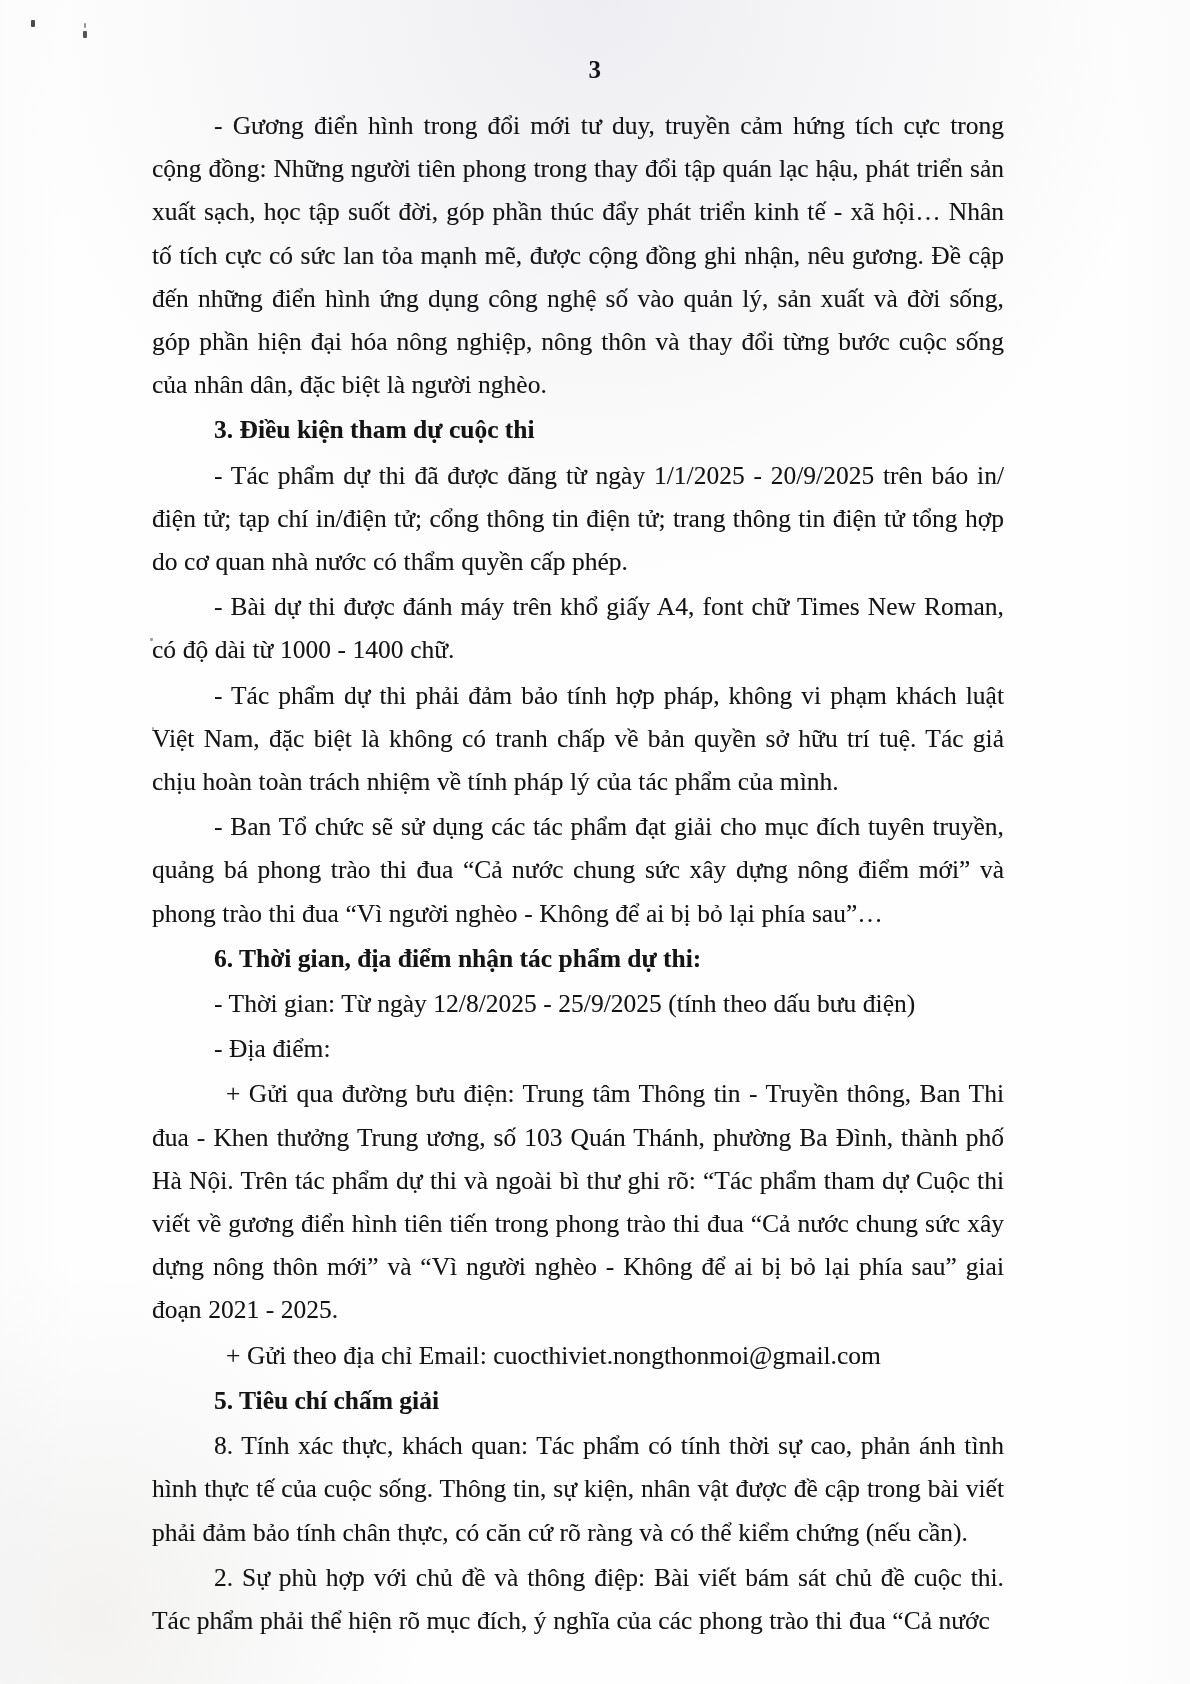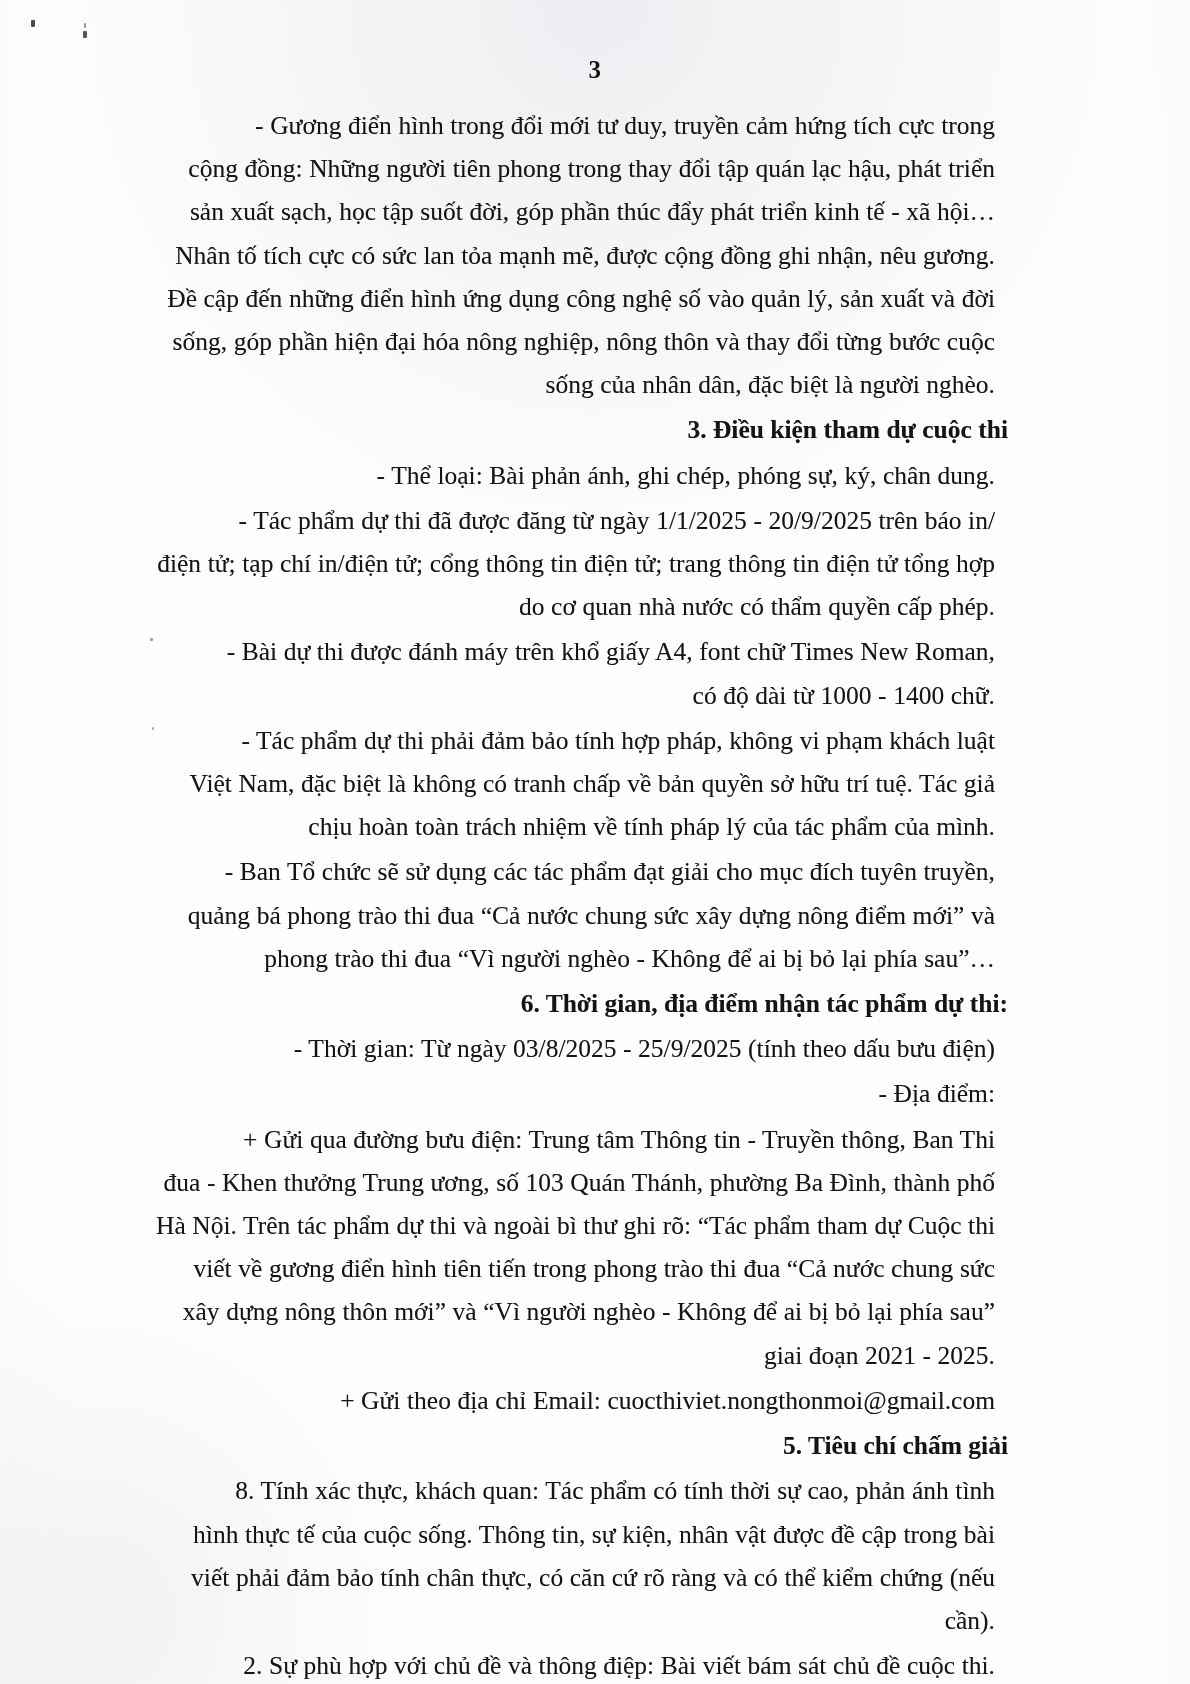--- a/index.html
+++ b/index.html
@@ -57,21 +57,21 @@
   }
 
   .content {
     position: absolute;
     top: 104px;
     left: 152px;
     width: 856px;
   }
 
   p.para {
-    margin: 0 13px 2px 0;
+    margin: 0 4px 2px 0;
     font-size: 25.5px;
     line-height: 43.2px;
     text-align: justify;
     text-justify: inter-word;
     text-indent: 62px;
     word-spacing: .2px;
   }
 
   p.heading {
     margin: 0 0 2px 0;
@@ -82,48 +82,46 @@
     text-align: left;
   }
 
   p.plus {
     text-indent: 74px;
   }
 
   
   .content p {
     text-shadow: 0 0 .4px rgba(0,0,0,0.28);
-    text-align: right;
   }
 </style>
 </head>
 <body>
 
 <div class="page">
 
   <div class="scan-tint"></div>
 
   <div class="speck s1"></div>
   <div class="speck s2"></div>
   <div class="speck s3"></div>
   <div class="speck s4"></div>
   <div class="speck s5"></div>
 
   <div class="page-number">3</div>
 
   <div class="content">
       <p class="para" id="p-guong-dien-hinh">- Gương điển hình trong đổi mới tư duy, truyền cảm hứng tích cực trong cộng đồng: Những người tiên phong trong thay đổi tập quán lạc hậu, phát triển sản xuất sạch, học tập suốt đời, góp phần thúc đẩy phát triển kinh tế - xã hội… Nhân tố tích cực có sức lan tỏa mạnh mẽ, được cộng đồng ghi nhận, nêu gương. Đề cập đến những điển hình ứng dụng công nghệ số vào quản lý, sản xuất và đời sống, góp phần hiện đại hóa nông nghiệp, nông thôn và thay đổi từng bước cuộc sống của nhân dân, đặc biệt là người nghèo.</p>
       <p class="heading" id="h-section-3">3. Điều kiện tham dự cuộc thi</p>
-      <p class="para" id="p-the-loai">- Thể loại: Bài phản ánh, ghi chép, phóng sự, ký, chân dung.</p>
       <p class="para" id="p-tac-pham-dang">- Tác phẩm dự thi đã được đăng từ ngày 1/1/2025 - 20/9/2025 trên báo in/điện tử; tạp chí in/điện tử; cổng thông tin điện tử; trang thông tin điện tử tổng hợp do cơ quan nhà nước có thẩm quyền cấp phép.</p>
       <p class="para" id="p-bai-du-thi-a4">- Bài dự thi được đánh máy trên khổ giấy A4, font chữ Times New Roman, có độ dài từ 1000 - 1400 chữ.</p>
       <p class="para" id="p-hop-phap">- Tác phẩm dự thi phải đảm bảo tính hợp pháp, không vi phạm khách luật Việt Nam, đặc biệt là không có tranh chấp về bản quyền sở hữu trí tuệ. Tác giả chịu hoàn toàn trách nhiệm về tính pháp lý của tác phẩm của mình.</p>
       <p class="para" id="p-ban-to-chuc">- Ban Tổ chức sẽ sử dụng các tác phẩm đạt giải cho mục đích tuyên truyền, quảng bá phong trào thi đua “Cả nước chung sức xây dựng nông điểm mới” và phong trào thi đua “Vì người nghèo - Không để ai bị bỏ lại phía sau”…</p>
       <p class="heading" id="h-section-4">6. Thời gian, địa điểm nhận tác phẩm dự thi:</p>
-      <p class="para" id="p-thoi-gian">- Thời gian: Từ ngày 03/8/2025 - 25/9/2025 (tính theo dấu bưu điện)</p>
+      <p class="para" id="p-thoi-gian">- Thời gian: Từ ngày 12/8/2025 - 25/9/2025 (tính theo dấu bưu điện)</p>
       <p class="para" id="p-dia-diem">- Địa điểm:</p>
       <p class="para plus" id="p-gui-buu-dien">+ Gửi qua đường bưu điện: Trung tâm Thông tin - Truyền thông, Ban Thi đua - Khen thưởng Trung ương, số 103 Quán Thánh, phường Ba Đình, thành phố  Hà Nội. Trên tác phẩm dự thi và ngoài bì thư ghi rõ: “Tác phẩm tham dự Cuộc thi viết về gương điển hình tiên tiến trong phong trào thi đua “Cả nước chung sức xây dựng nông thôn mới” và “Vì người nghèo - Không để ai bị bỏ lại phía sau” giai đoạn 2021 - 2025.</p>
       <p class="para plus" id="p-gui-email">+ Gửi theo địa chỉ Email: cuocthiviet.nongthonmoi@gmail.com</p>
       <p class="heading" id="h-section-5">5. Tiêu chí chấm giải</p>
       <p class="para" id="p-tieu-chi-1">8. Tính xác thực, khách quan: Tác phẩm có tính thời sự cao, phản ánh tình hình thực tế của cuộc sống. Thông tin, sự kiện, nhân vật được đề cập trong bài viết phải đảm bảo tính chân thực, có căn cứ rõ ràng và có thể kiểm chứng (nếu cần).</p>
       <p class="para" id="p-tieu-chi-2">2. Sự phù hợp với chủ đề và thông điệp: Bài viết bám sát chủ đề cuộc thi. Tác phẩm phải thể hiện rõ mục đích, ý nghĩa của các phong trào thi đua “Cả nước</p>
     </div>
 
 </div>
 

